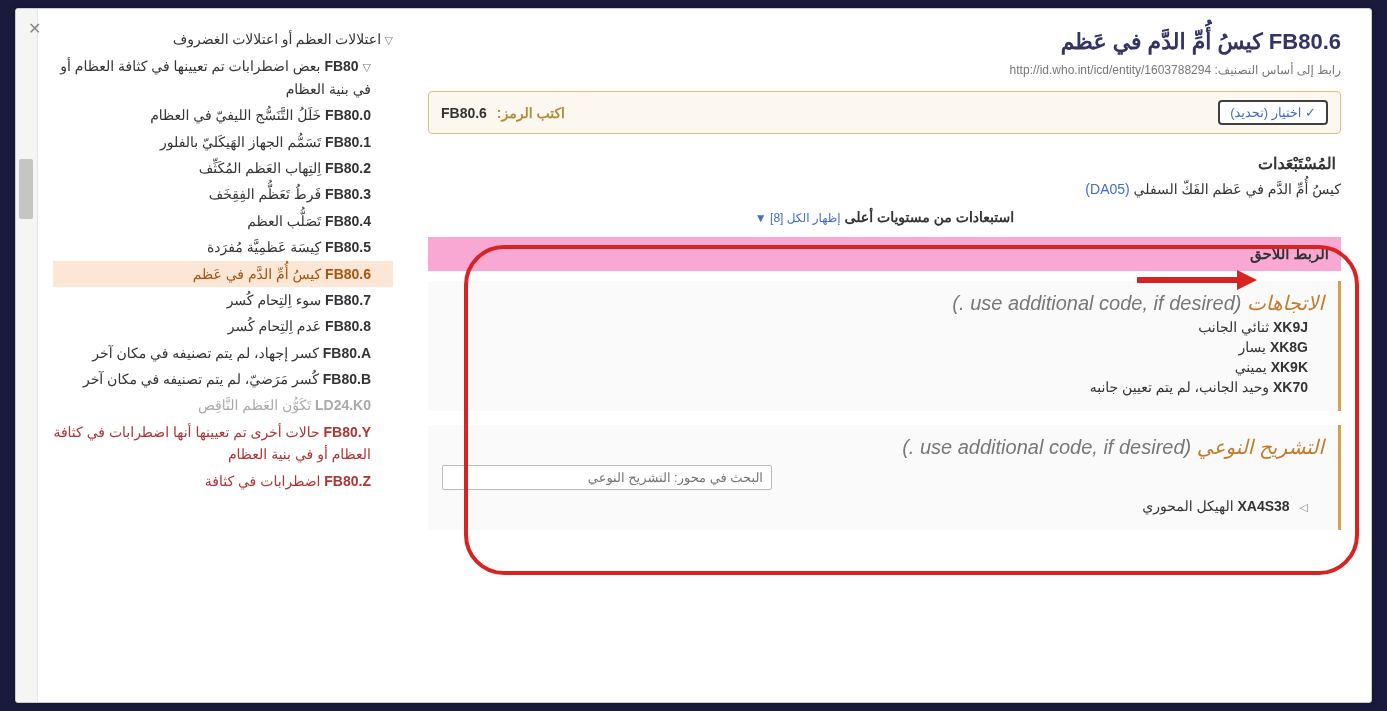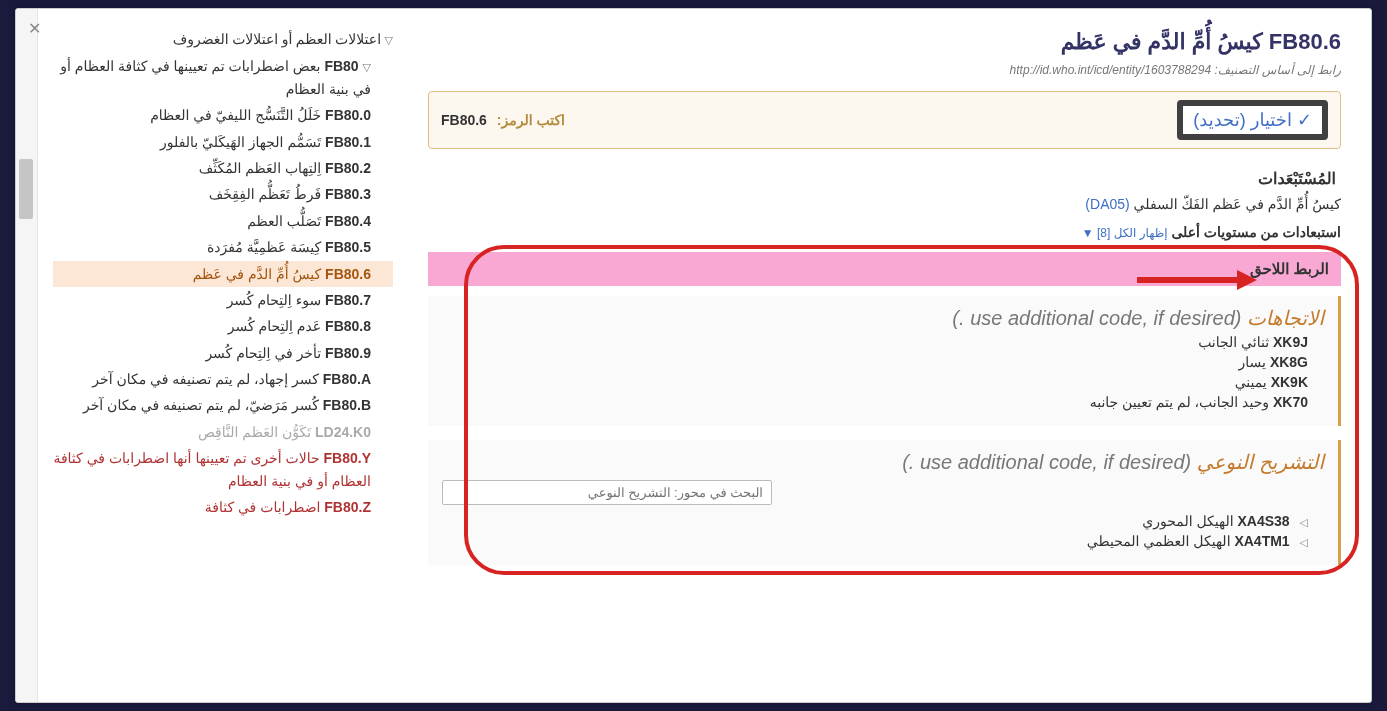--- a/index.html
+++ b/index.html
@@ -5,30 +5,30 @@
 * { box-sizing: border-box; margin: 0; padding: 0; }
 body { font-family: Tahoma, Arial, sans-serif; font-size: 14px; color: #333; background: #1a1a3d; direction: rtl; width: 1387px; height: 711px; overflow: hidden; position: relative; }
 .modal { position: absolute; top: 8px; left: 15px; right: 15px; bottom: 8px; background: #fff; border: 1px solid #ccc; border-radius: 3px; box-shadow: 0 0 6px rgba(0,0,0,0.3); display: flex; flex-direction: row; overflow: hidden; }
 .close-x { position: absolute; left: 12px; top: 10px; color: #888; cursor: pointer; font-size: 16px; z-index: 10; }
 .main-panel { flex: 1; padding: 20px 30px 20px 20px; overflow-y: auto; }
 .side-panel { width: 370px; padding: 18px 15px 18px 15px; border-left: none; overflow-y: auto; position: relative; }
 .scrollbar-gutter { width: 22px; background: #f5f5f5; border-right: 1px solid #e5e5e5; position: relative; }
 .scroll-thumb { position: absolute; top: 150px; left: 3px; width: 14px; height: 60px; background: #c5c5c5; border-radius: 2px; }
 h1.title { font-size: 22px; font-weight: bold; color: #333366; margin-bottom: 8px; }
 h1.title .code { color: #333366; }
-.foundation-link { font-size: 12px; color: #777; font-style: italic; margin-bottom: 14px; direction: rtl; }
+.foundation-link { font-size: 12px; color: #777; margin-bottom: 14px; direction: rtl; }
 .foundation-link .url { direction: ltr; unicode-bidi: embed; }
 .code-bar { display: flex; align-items: center; justify-content: space-between; border: 1px solid #e0c080; background: #fcf8f0; border-radius: 4px; padding: 8px 12px; margin-bottom: 20px; }
-.select-btn { border: 6px solid #404040; color: #3f6fc4; background: #fff; padding: 3px 10px; border-radius: 4px; font-size: 18px; cursor: pointer; font-family: inherit; }
+.select-btn { border: 2px solid #404040; color: #3f6fc4; background: #fff; padding: 3px 10px; border-radius: 4px; font-size: 13px; cursor: pointer; font-family: inherit; }
 .code-bar .label { color: #b48b3d; font-weight: bold; }
 .code-bar .code-val { color: #333; font-weight: bold; margin-right: 6px; }
 .section-h { font-size: 16px; font-weight: bold; color: #333; margin: 14px 5px 8px; }
 .exclusion { font-size: 14px; color: #333; margin-bottom: 8px; }
 .exclusion .link { color: #3f6fc4; }
-.sub-exclusion-header { font-size: 14px; font-weight: bold; color: #333; margin: 12px 0 4px; }
+.sub-exclusion-header { font-size: 14px; font-weight: bold; color: #333; margin: 12px 0 4px; text-align: center; }
 .sub-exclusion-header .toggle { color: #3f6fc4; font-size: 12px; font-weight: normal; }
 .post-header { background: #f9a8d4; padding: 8px 12px; font-size: 15px; font-weight: bold; color: #333; margin: 12px 0 10px; }
 .axis-block { border-right: 3px solid #d9a04a; background: #fafafa; padding: 10px 14px 12px; margin-bottom: 14px; }
 .axis-title { color: #c47b2d; font-style: italic; font-size: 20px; }
 .axis-title .hint { color: #777; font-style: italic; direction: ltr; unicode-bidi: embed; }
 .axis-row { font-size: 14px; color: #333; margin: 4px 16px; }
 .axis-row .axcode { font-weight: bold; color: #333; }
 .axis-row .chev { color: #888; font-size: 11px; margin-left: 6px; }
 .search-input { width: 330px; padding: 4px 8px; font-size: 13px; border: 1px solid #bbb; border-radius: 2px; font-family: inherit; direction: rtl; margin: 6px 0 8px; display: block; margin-right: auto; margin-left: 0; }
 .tree-item { font-size: 14px; line-height: 1.6; padding: 2px 0; color: #333; }
@@ -96,39 +96,37 @@
     </div>
 
     <div class="axis-block">
       <div class="axis-title">
         <span>التشريح النوعي</span>
         <span class="hint">(. use additional code, if desired)</span>
       </div>
       <input class="search-input" placeholder="البحث في محور: التشريح النوعي" style="">
       <div id="axis2-rows">
           <div class="axis-row"><span class="chev">◁</span> <span class="axcode">XA4S38</span> الهيكل المحوري</div>
-          <div class="axis-row"><span class="chev">◁</span> <span class="axcode">XA4TM1</span> الهيكل العظمي المحيطي</div>
         </div>
     </div>
   </div>
 
   <div class="side-panel">
     <div id="tree">
         <div class="tree-item lvl1"><span class="caret">▽</span> <a>اعتلالات العظم أو اعتلالات الغضروف</a></div>
         <div class="tree-item lvl2"><span class="caret">▽</span> <span class="tcode">FB80</span> <a>بعض اضطرابات تم تعيينها في كثافة العظام أو في بنية العظام</a></div>
         <div class="tree-item lvl2"><span class="tcode">FB80.0</span> <a>خَلَلُ التَّنَسُّج الليفيّ في العظام</a></div>
         <div class="tree-item lvl2"><span class="tcode">FB80.1</span> <a>تَسَمُّم الجهاز الهَيكَليّ بالفلور</a></div>
         <div class="tree-item lvl2"><span class="tcode">FB80.2</span> <a>اِلتِهاب العَظم المُكَثِّف</a></div>
         <div class="tree-item lvl2"><span class="tcode">FB80.3</span> <a>فَرطُ تَعَظُّم الفِقِخَف</a></div>
         <div class="tree-item lvl2"><span class="tcode">FB80.4</span> <a>تَصَلُّب العظم</a></div>
         <div class="tree-item lvl2"><span class="tcode">FB80.5</span> <a>كِيسَة عَظمِيَّة مُفرَدة</a></div>
         <div class="tree-item lvl2 selected"><span class="tcode">FB80.6</span> <a>كيسُ أُمِّ الدَّم في عَظم</a></div>
         <div class="tree-item lvl2"><span class="tcode">FB80.7</span> <a>سوء اِلتِحام كُسر</a></div>
         <div class="tree-item lvl2"><span class="tcode">FB80.8</span> <a>عَدم اِلتِحام كُسر</a></div>
-        <div class="tree-item lvl2"><span class="tcode">FB80.9</span> <a>تأخر في اِلتِحام كُسر</a></div>
         <div class="tree-item lvl2"><span class="tcode">FB80.A</span> <a>كسر إجهاد، لم يتم تصنيفه في مكان آخر</a></div>
         <div class="tree-item lvl2"><span class="tcode">FB80.B</span> <a>كُسر مَرَضيّ، لم يتم تصنيفه في مكان آخر</a></div>
         <div class="tree-item lvl2 dim"><span class="tcode">LD24.K0</span> <a>تَكَوُّن العَظم النَّاقِص</a></div>
         <div class="tree-item lvl2 red"><span class="tcode">FB80.Y</span> <a>حالات أخرى تم تعيينها أنها اضطرابات في كثافة العظام أو في بنية العظام</a></div>
         <div class="tree-item lvl2 red"><span class="tcode">FB80.Z</span> <a>اضطرابات في كثافة</a></div>
       </div>
   </div>
 
   <div class="scrollbar-gutter">
     <div class="scroll-thumb"></div>

